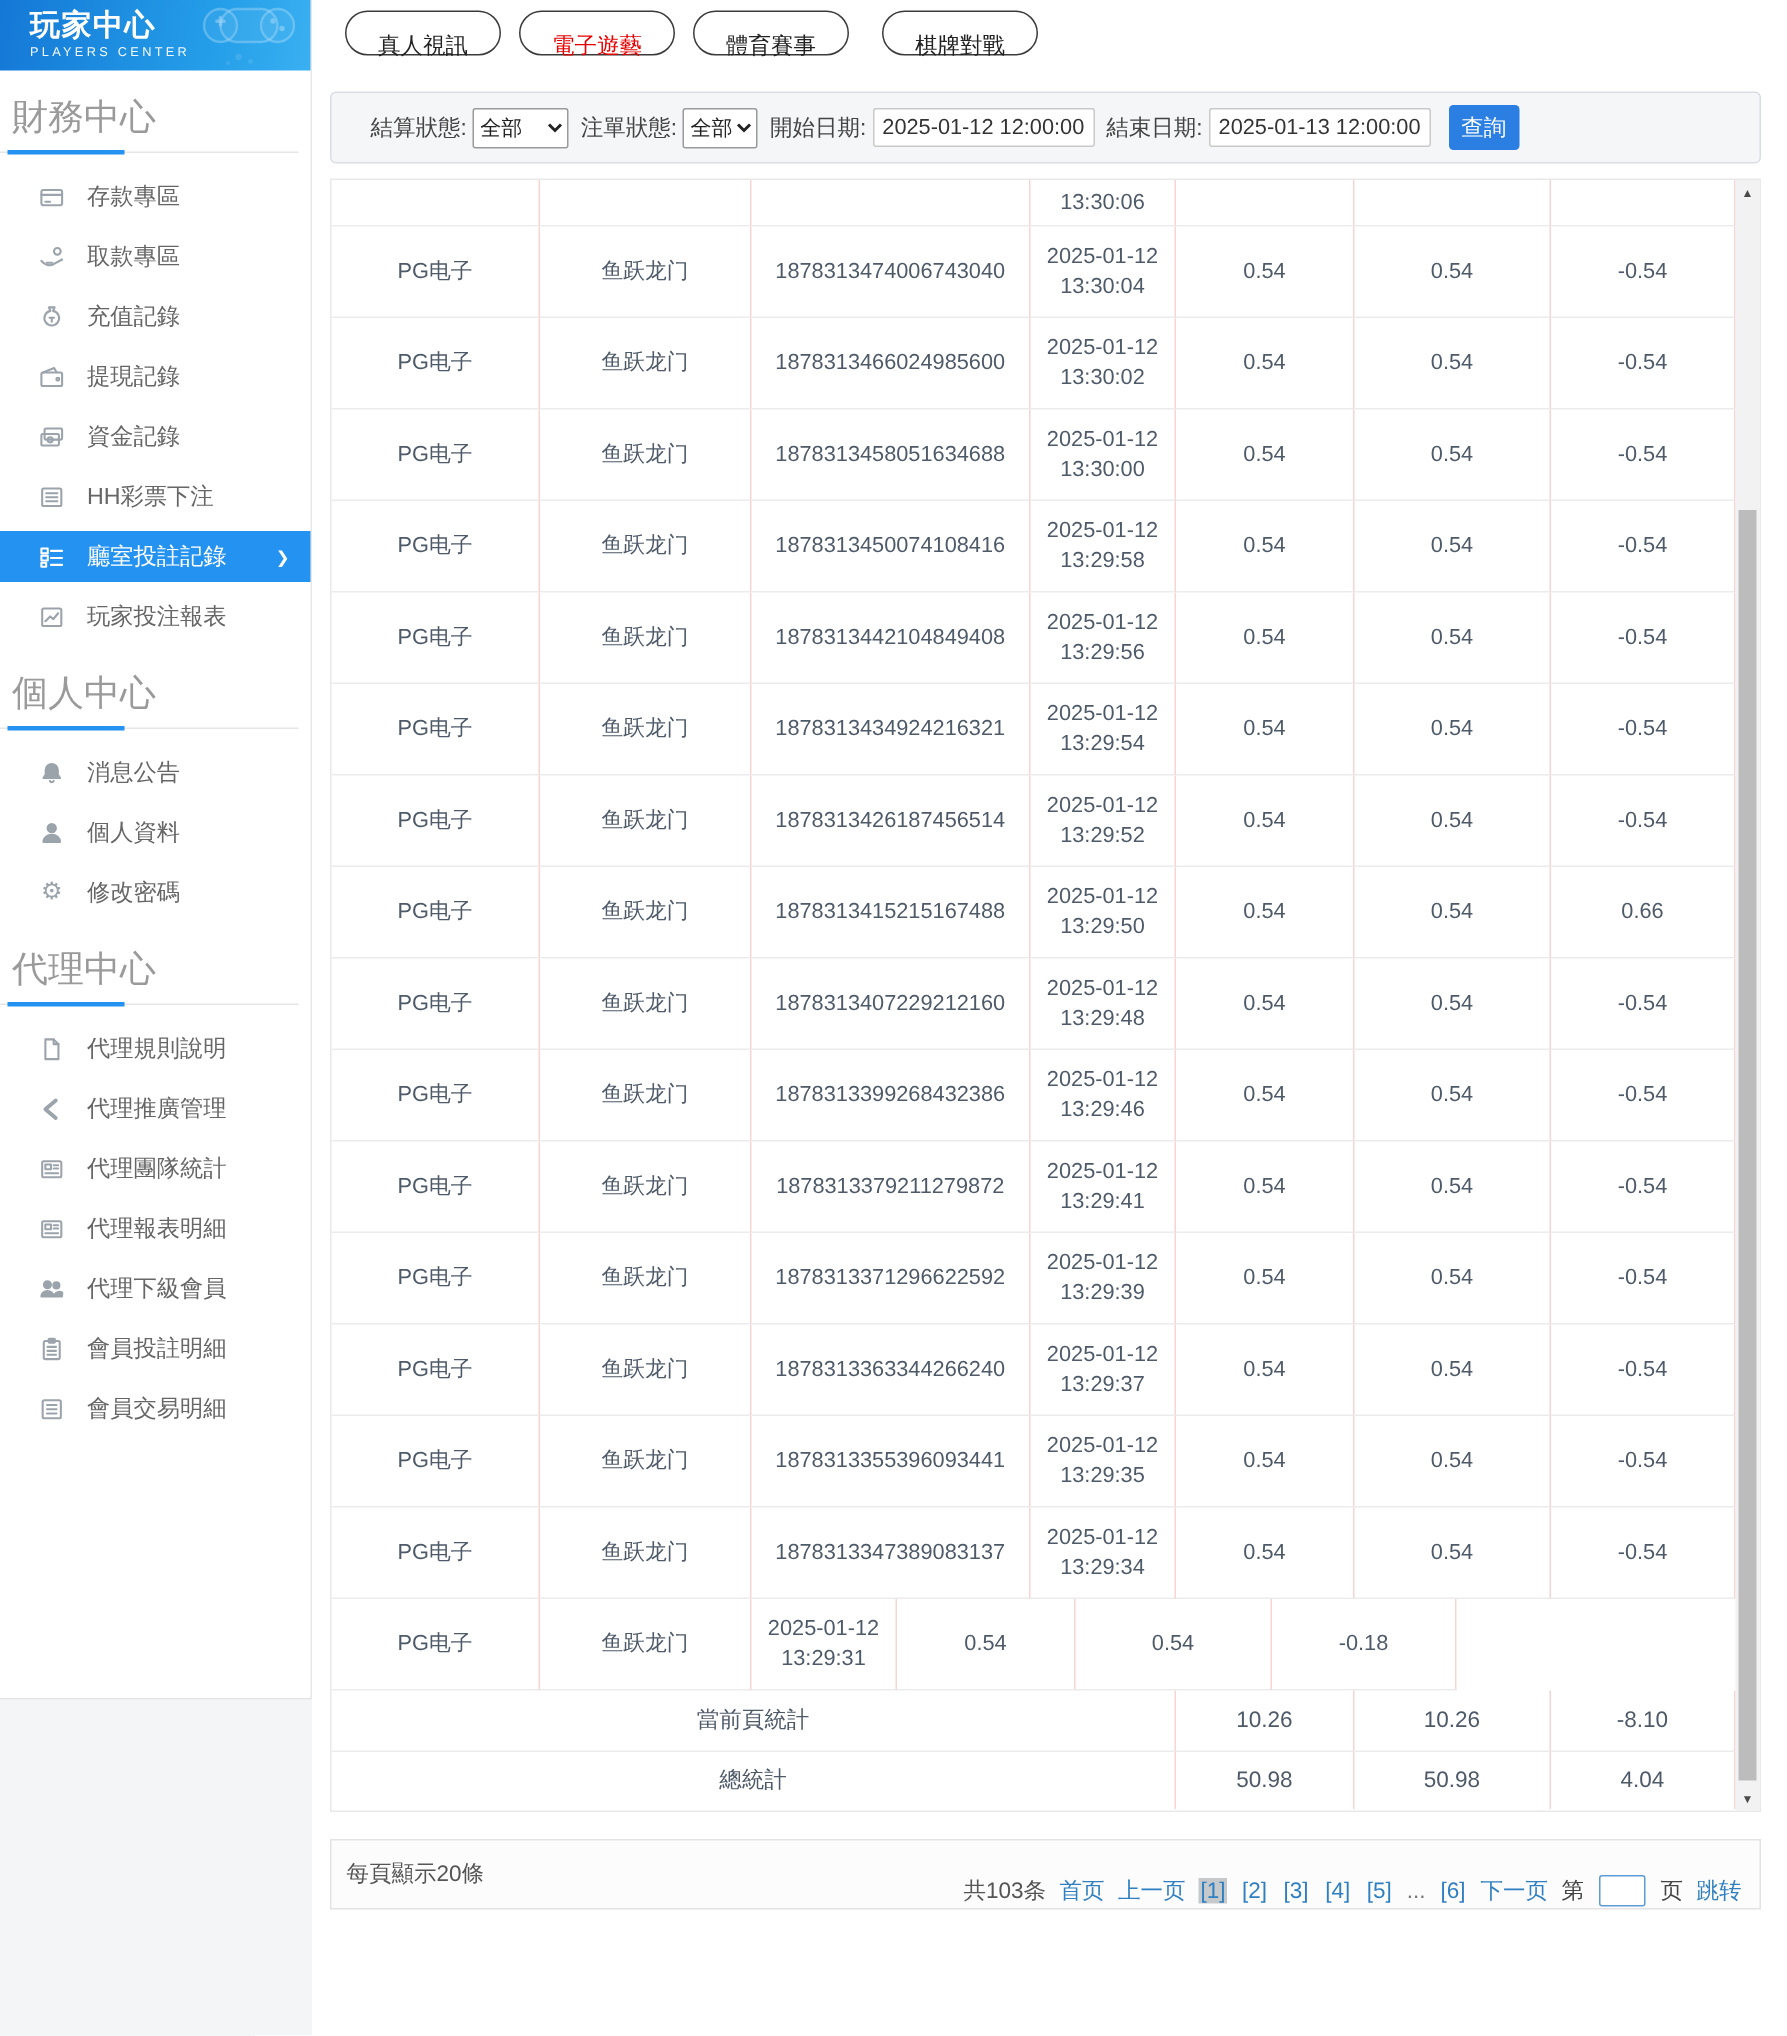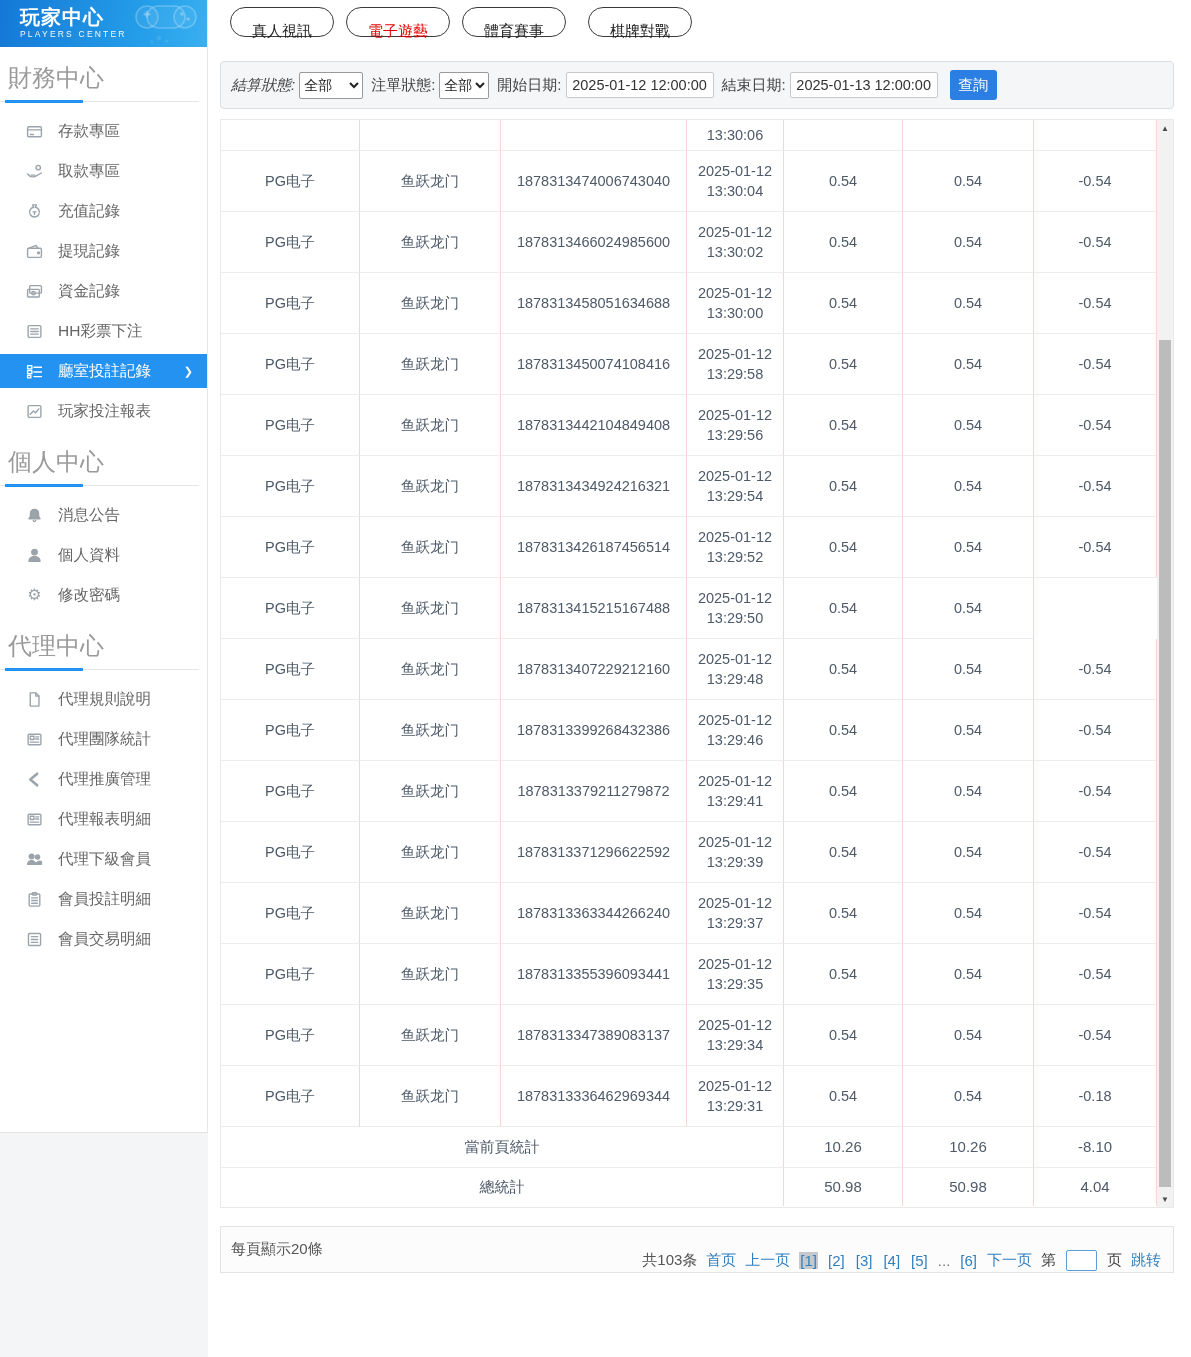--- a/index.html
+++ b/index.html
@@ -36,21 +36,21 @@
     background:#fff; font-size:15px; color:#222; cursor:pointer; line-height:26px;
     font-family:"Liberation Sans", sans-serif;
   }
   .tab.active { color:var(--tab-active); }
   .tab:nth-child(4) { margin-left:10px; }
   .filterbox {
     margin-top:24px; height:48px; background:#f5f6f8; border:1px solid #dadde1; border-radius:4px;
     display:flex; align-items:center; padding:0 10px; font-size:15px; color:#444;
   }
   .filterbox label { margin-left:8px; white-space:nowrap; }
-  .filterbox label:first-child { margin-left:0;font-style:italic; }
+  .filterbox label:first-child { margin-left:16px; }
   .filterbox select {
     margin-left:4px; height:27px; border:1px solid #9a9a9a; border-radius:2px; background:#fff;
     font-size:14px; color:#222; font-family:"Liberation Sans", sans-serif;
   }
   .sel-settle { width:64px; }
   .sel-order { width:50px; }
   .filterbox input[type=text] {
     margin-left:4px; width:148px; height:26px; border:1px solid #c9c9c9; border-radius:2px;
     font-size:14.5px; color:#333; padding:0 5px; text-align:center; font-family:Liberation Sans, sans-serif;
   }
@@ -238,36 +238,36 @@
             <svg width="17" height="17" viewBox="0 0 16 16" stroke="currentColor" fill="none" stroke-width="1.3" stroke-linecap="round" stroke-linejoin="round">
               <path d="M4 1.8 h5.2 l3 3 v9.4 h-8.2 z"></path>
               <path d="M9.2 1.8 v3 h3"></path>
             </svg>
           </span>
           <span class="lbl">代理規則說明</span>
         </div>
         <div class="item">
           <span class="icn">
             <svg width="17" height="17" viewBox="0 0 16 16" stroke="currentColor" fill="none" stroke-width="1.3" stroke-linecap="round" stroke-linejoin="round">
+              <polyline points="10.5,2.5 4,8 10.5,13.5" stroke-width="2.4"></polyline>
+            </svg>
+          </span>
+          <span class="lbl">代理推廣管理</span>
+        </div>
+        <div class="item">
+          <span class="icn">
+            <svg width="17" height="17" viewBox="0 0 16 16" stroke="currentColor" fill="none" stroke-width="1.3" stroke-linecap="round" stroke-linejoin="round">
               <rect x="2" y="3" width="12" height="10" rx="1"></rect>
               <rect x="4" y="5" width="3.5" height="3"></rect>
               <line x1="9.2" y1="5.5" x2="12" y2="5.5"></line>
               <line x1="9.2" y1="7.5" x2="12" y2="7.5"></line>
               <line x1="4" y1="10.5" x2="12" y2="10.5"></line>
             </svg>
           </span>
           <span class="lbl">代理團隊統計</span>
-        </div>
-        <div class="item">
-          <span class="icn">
-            <svg width="17" height="17" viewBox="0 0 16 16" stroke="currentColor" fill="none" stroke-width="1.3" stroke-linecap="round" stroke-linejoin="round">
-              <polyline points="10.5,2.5 4,8 10.5,13.5" stroke-width="2.4"></polyline>
-            </svg>
-          </span>
-          <span class="lbl">代理推廣管理</span>
         </div>
         <div class="item">
           <span class="icn">
             <svg width="17" height="17" viewBox="0 0 16 16" stroke="currentColor" fill="none" stroke-width="1.3" stroke-linecap="round" stroke-linejoin="round">
               <rect x="2" y="3" width="12" height="10" rx="1"></rect>
               <rect x="4" y="5" width="3.5" height="3"></rect>
               <line x1="9.2" y1="5.5" x2="12" y2="5.5"></line>
               <line x1="9.2" y1="7.5" x2="12" y2="7.5"></line>
               <line x1="4" y1="10.5" x2="12" y2="10.5"></line>
             </svg>
@@ -543,20 +543,23 @@
           <div class="cell c4">
             <span>2025-01-12</span>
             <span>13:29:50</span>
           </div>
           <div class="cell c5">
             <span>0.54</span>
           </div>
           <div class="cell c6">
             <span>0.54</span>
           </div>
+          <div class="cell c7">
+            <span>0.66</span>
+          </div>
         </div>
         <div class="trow">
           <div class="cell c1">
             <span>PG电子</span>
           </div>
           <div class="cell c2">
             <span>鱼跃龙门</span>
           </div>
           <div class="cell c3">
             <span>1878313407229212160</span>
@@ -718,23 +721,20 @@
           <div class="cell c7">
             <span>-0.54</span>
           </div>
         </div>
         <div class="trow">
           <div class="cell c1">
             <span>PG电子</span>
           </div>
           <div class="cell c2">
             <span>鱼跃龙门</span>
-          </div>
-          <div class="cell c3">
-            <span>1878313336462969344</span>
           </div>
           <div class="cell c4">
             <span>2025-01-12</span>
             <span>13:29:31</span>
           </div>
           <div class="cell c5">
             <span>0.54</span>
           </div>
           <div class="cell c6">
             <span>0.54</span>

